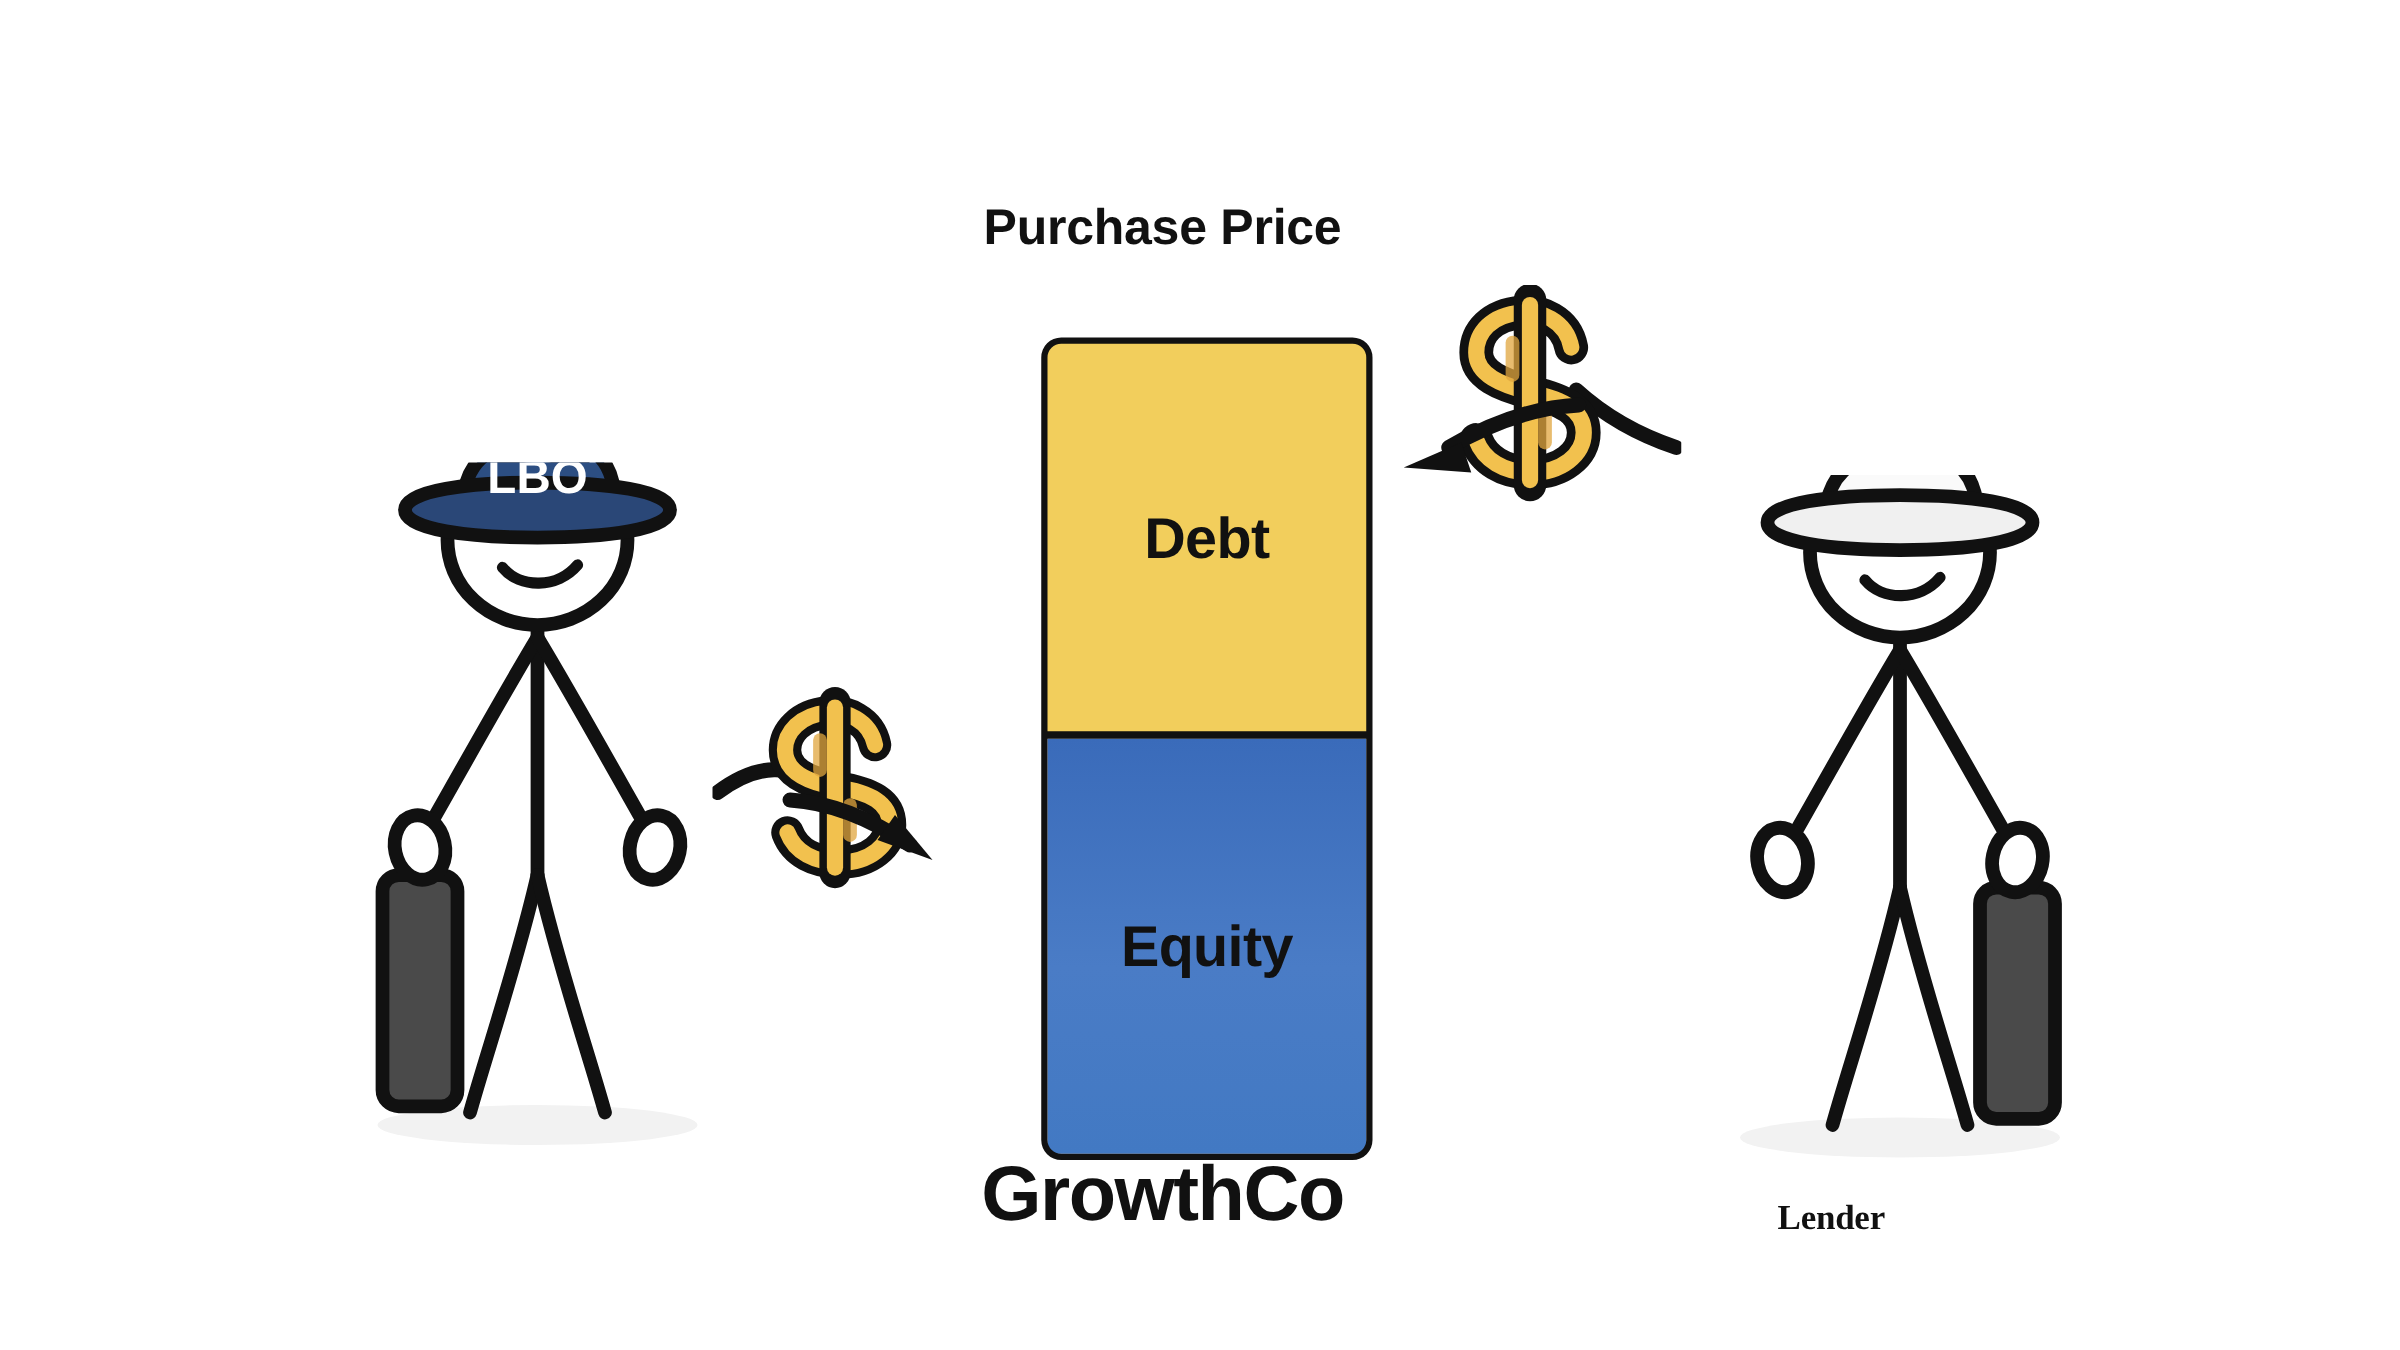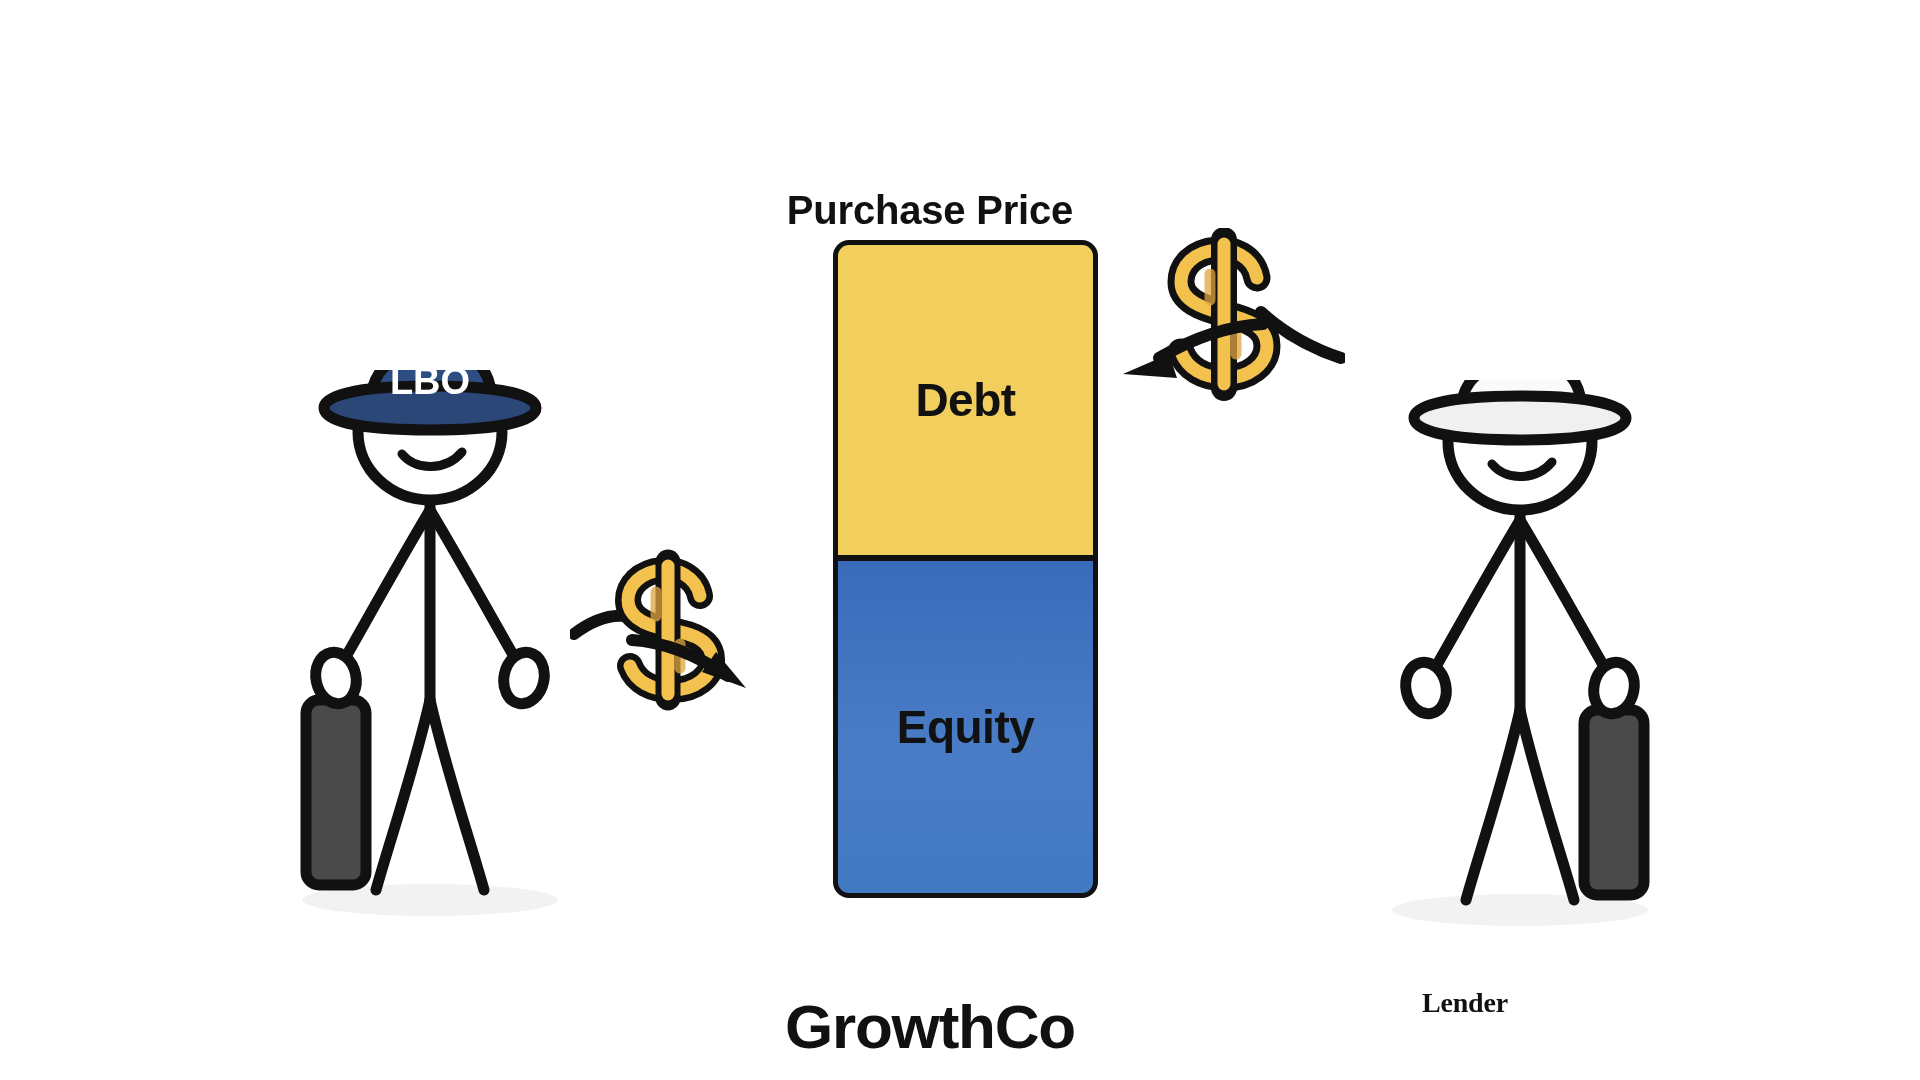--- a/index.html
+++ b/index.html
@@ -24,36 +24,35 @@
   }
 
   
   .label-bold {
     font-family: "Liberation Sans", sans-serif;
     font-weight: 700;
     color: #111111;
     text-align: center;
     line-height: 1.22;
     letter-spacing: -0.2px;
-    margin-top: 28px;
   }
 
   #purchase-price-title {
     position: absolute;
     left: 700px;
     top: 158px;
     width: 460px;
     font-size: 40px;
     font-weight: 700;
   }
 
   #growthco-label {
     position: absolute;
     left: 690px;
-    top: 961px;
+    top: 918px;
     width: 480px;
     font-size: 62px;
     font-weight: 700;
     letter-spacing: -1.2px;
   }
 
   #lbo-caption {
     position: absolute;
     left: 250px;
     top: 948px;
@@ -81,20 +80,21 @@
     height: 658px;
   }
   .stack-seg {
     position: absolute;
     left: 0;
     width: 100%;
     box-sizing: border-box;
     display: flex;
     align-items: center;
     justify-content: center;
+    margin-top: 30px;
   }
   #seg-debt {
     top: 0;
     height: 318px;
     background: #F2CE5C;
     border: 5px solid #111111;
     border-bottom-width: 3px;
     border-radius: 16px 16px 0 0;
   }
   #seg-equity {

